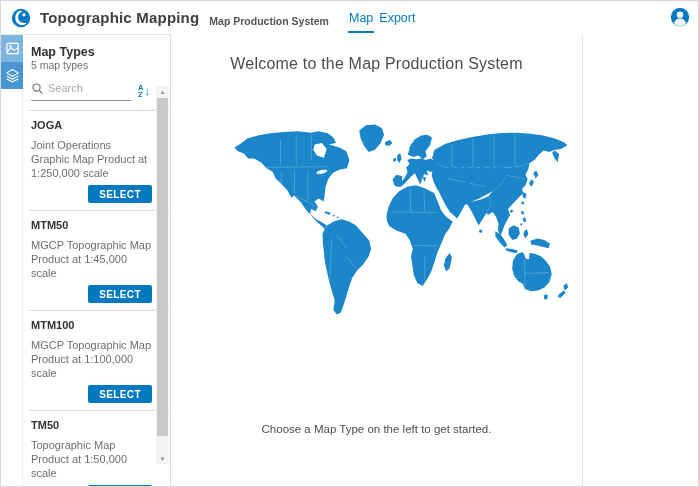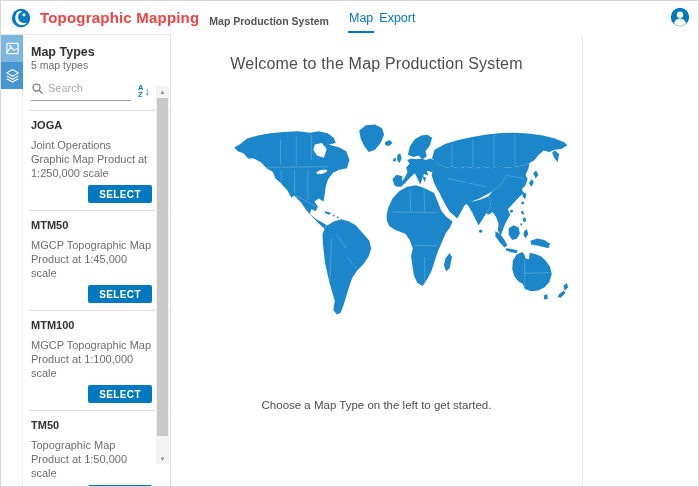--- a/index.html
+++ b/index.html
@@ -3,21 +3,21 @@
 <meta charset="utf-8">
 <style>
   * { margin:0; padding:0; box-sizing:border-box; }
   html,body { background:#fff; }
   body { font-family:"Liberation Sans", sans-serif; color:#4c4c4c; }
   .screen { position:relative; width:699px; height:487px; background:#fff; border:1px solid #d6d6d6; overflow:hidden; }
 
   
   .app-header { position:relative; height:33px; display:flex; align-items:center; background:#fff; }
   .logo { width:20px; height:20px; margin-left:10px; flex:0 0 auto; }
-  .app-title { margin-left:9px; font-size:15px; font-weight:600; letter-spacing:.2px; color:#ef4444; white-space:nowrap; }
+  .app-title { margin-left:9px; font-size:15px; font-weight:600; letter-spacing:.2px; color:#404040; white-space:nowrap; }
   .app-subtitle { margin-left:10px; margin-top:6px; font-size:10.5px; font-weight:600; color:#535353; white-space:nowrap; }
   .top-tabs { position:absolute; left:347px; top:0; height:33px; display:flex; gap:4px; align-items:center; }
   .tab { font-size:12.5px; color:#0079c1; cursor:pointer; padding:9px 1px 6px 1px; border-bottom:2px solid transparent; }
   .tab.active { border-bottom-color:#0079c1; }
   .avatar { position:absolute; right:8px; top:6px; width:20px; height:20px; cursor:pointer; }
 
   
   .content { display:flex; height:454px; }
 
   .toolstrip { width:22px; flex:0 0 auto; border-top:1px solid #e8e8e8; border-right:1px solid #ececec; background:#fff; }
@@ -50,21 +50,21 @@
   .sb { position:absolute; top:51px; right:1px; width:13px; height:378px; background:#f3f3f3; }
   .sb-arrow { position:absolute; left:0; width:13px; height:11px; display:flex; align-items:center; justify-content:center; font-size:6px; color:#8f8f8f; cursor:pointer; }
   .sb-up { top:0; }
   .sb-down { bottom:0; }
   .sb-thumb { position:absolute; left:1px; top:12px; width:11px; height:338px; background:#c9c9c9; cursor:pointer; }
 
   .panel { width:412px; flex:0 0 auto; border-right:1px solid #e7e7e7; text-align:center; background:#fff; }
   .welcome { margin-top:21px; font-size:16px; font-weight:400; color:#4d4d4d; letter-spacing:.2px; }
   .map-wrap { width:350px; height:200px; margin:50px auto 0; transform:translateX(26px); }
   .map-wrap svg { width:350px; height:200px; display:block; }
-  .instruction { margin-top:76px; font-size:11.5px; color:#4d4d4d; }
+  .instruction { margin-top:100px; font-size:11.5px; color:#4d4d4d; }
 
   .spacer { flex:1; background:#fff; }
 
   .land { fill:#1b86c9; }
   .water { fill:#ffffff; }
   .borders { stroke:#ffffff; stroke-opacity:.45; stroke-width:1.3; fill:none; }
 </style>
 </head>
 <body>
 

